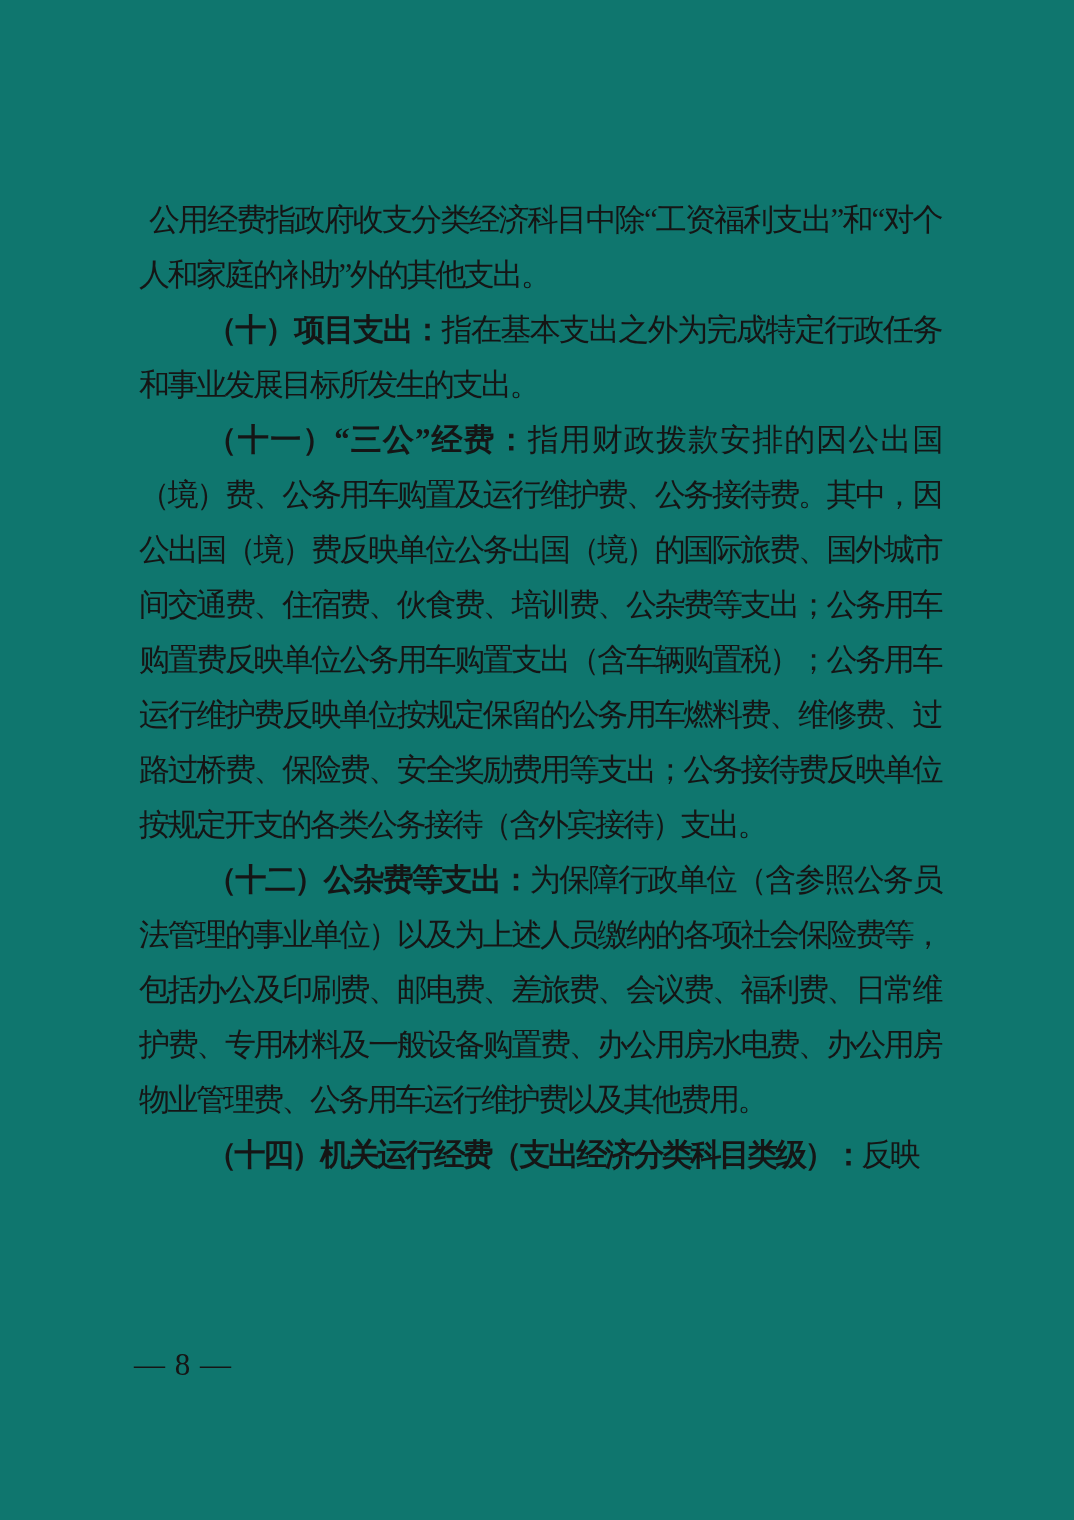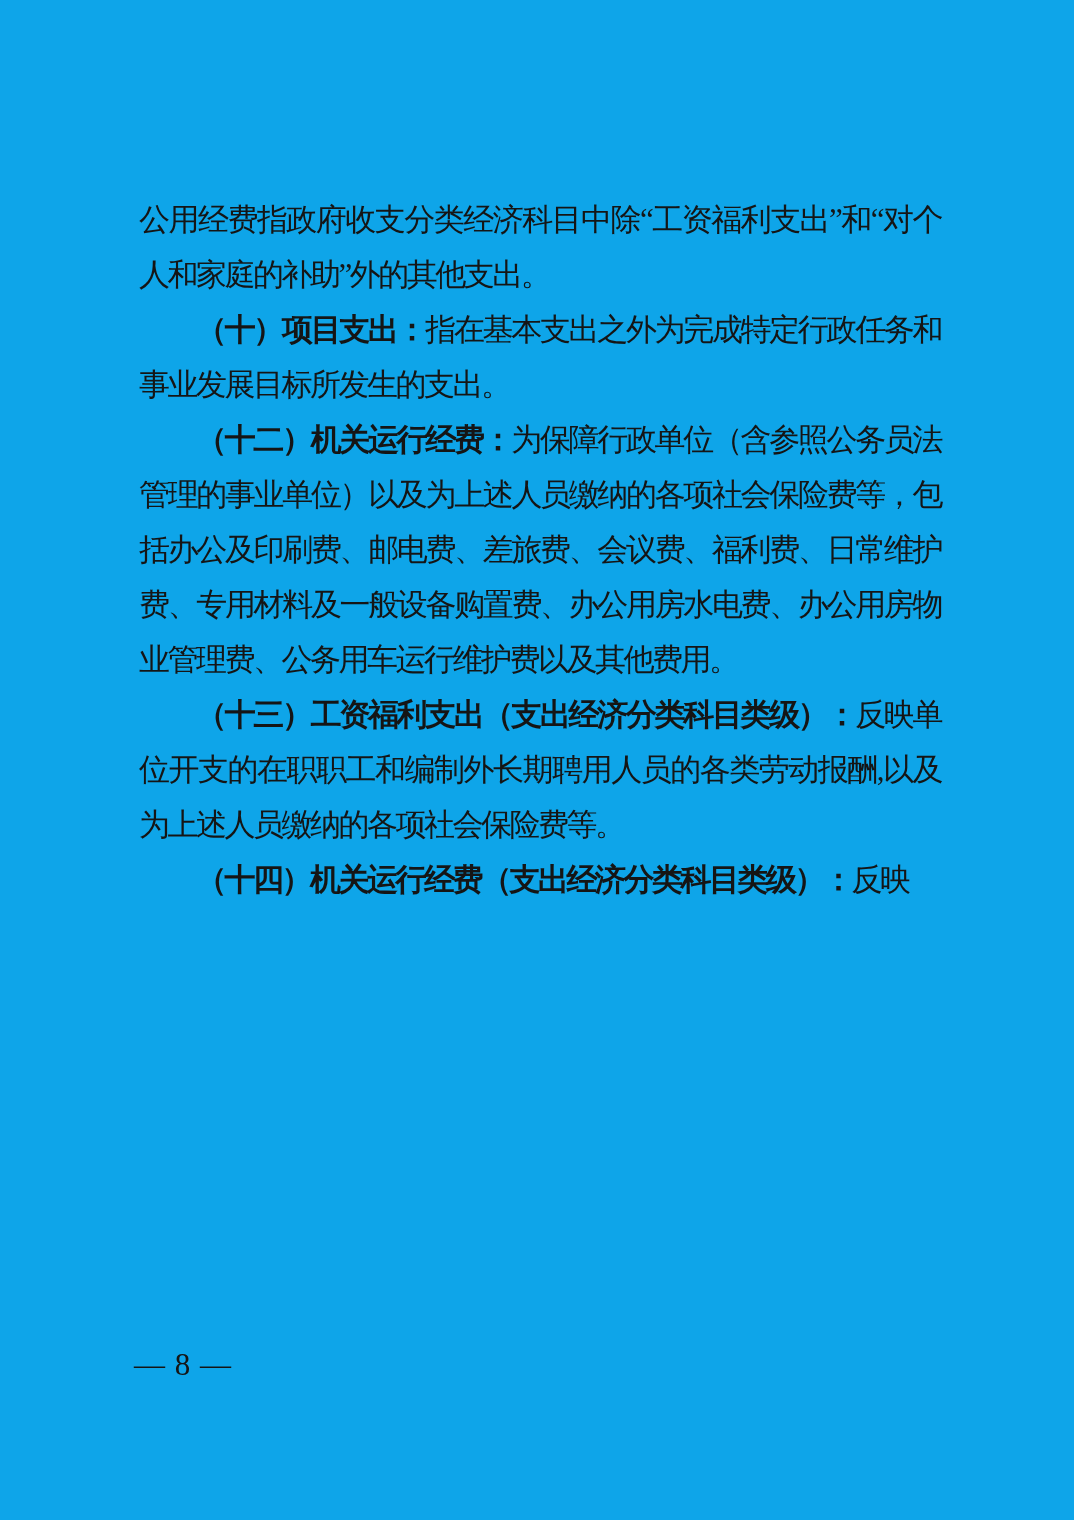--- a/index.html
+++ b/index.html
@@ -10,21 +10,21 @@
     width: 1074px;
     height: 1520px;
     background: #ffffff;
     font-family: "Liberation Serif", "DejaVu Serif", serif;
     color: #151515;
   }
   .page {
     position: relative;
     width: 1074px;
     height: 1520px;
-    background: #0ea5e9;
+    background: #0f766e;
     overflow: hidden;
   }
   .content {
     position: absolute;
     left: 139px;
     top: 192px;
     width: 802px;
   }
   .para {
     margin: 0;
@@ -32,35 +32,36 @@
     line-height: 55px;
     letter-spacing: -2.5px;
     text-align: justify;
     text-justify: inter-character;
   }
   .para.indent {
     text-indent: 57px;
   }
   .para .heading {
     font-weight: 700;
+    margin-left: 10px;
   }
   .footer {
     position: absolute;
     left: 134px;
     top: 1347px;
     font-size: 31px;
     letter-spacing: 1px;
     white-space: pre;
   }
 </style>
 </head>
 <body>
 
 <div class="page">
   <div class="content">
       <p class="para"><b class="heading"></b><span>公用经费指政府收支分类经济科目中除“工资福利支出”和“对个人和家庭的补助”外的其他支出。</span></p>
       <p class="para indent"><b class="heading">（十）项目支出：</b><span>指在基本支出之外为完成特定行政任务和事业发展目标所发生的支出。</span></p>
-      <p class="para indent"><b class="heading">（十二）机关运行经费：</b><span>为保障行政单位（含参照公务员法管理的事业单位）以及为上述人员缴纳的各项社会保险费等，包括办公及印刷费、邮电费、差旅费、会议费、福利费、日常维护费、专用材料及一般设备购置费、办公用房水电费、办公用房物业管理费、公务用车运行维护费以及其他费用。</span></p>
-      <p class="para indent"><b class="heading">（十三）工资福利支出（支出经济分类科目类级）：</b><span>反映单位开支的在职职工和编制外长期聘用人员的各类劳动报酬,以及为上述人员缴纳的各项社会保险费等。</span></p>
+      <p class="para indent"><b class="heading">（十一）“三公”经费：</b><span>指用财政拨款安排的因公出国（境）费、公务用车购置及运行维护费、公务接待费。其中，因公出国（境）费反映单位公务出国（境）的国际旅费、国外城市间交通费、住宿费、伙食费、培训费、公杂费等支出；公务用车购置费反映单位公务用车购置支出（含车辆购置税）；公务用车运行维护费反映单位按规定保留的公务用车燃料费、维修费、过路过桥费、保险费、安全奖励费用等支出；公务接待费反映单位按规定开支的各类公务接待（含外宾接待）支出。</span></p>
+      <p class="para indent"><b class="heading">（十二）公杂费等支出：</b><span>为保障行政单位（含参照公务员法管理的事业单位）以及为上述人员缴纳的各项社会保险费等，包括办公及印刷费、邮电费、差旅费、会议费、福利费、日常维护费、专用材料及一般设备购置费、办公用房水电费、办公用房物业管理费、公务用车运行维护费以及其他费用。</span></p>
       <p class="para indent"><b class="heading">（十四）机关运行经费（支出经济分类科目类级）：</b><span>反映</span></p>
     </div>
   <div class="footer">— 8 —</div>
 </div>
 
 </body></html>

